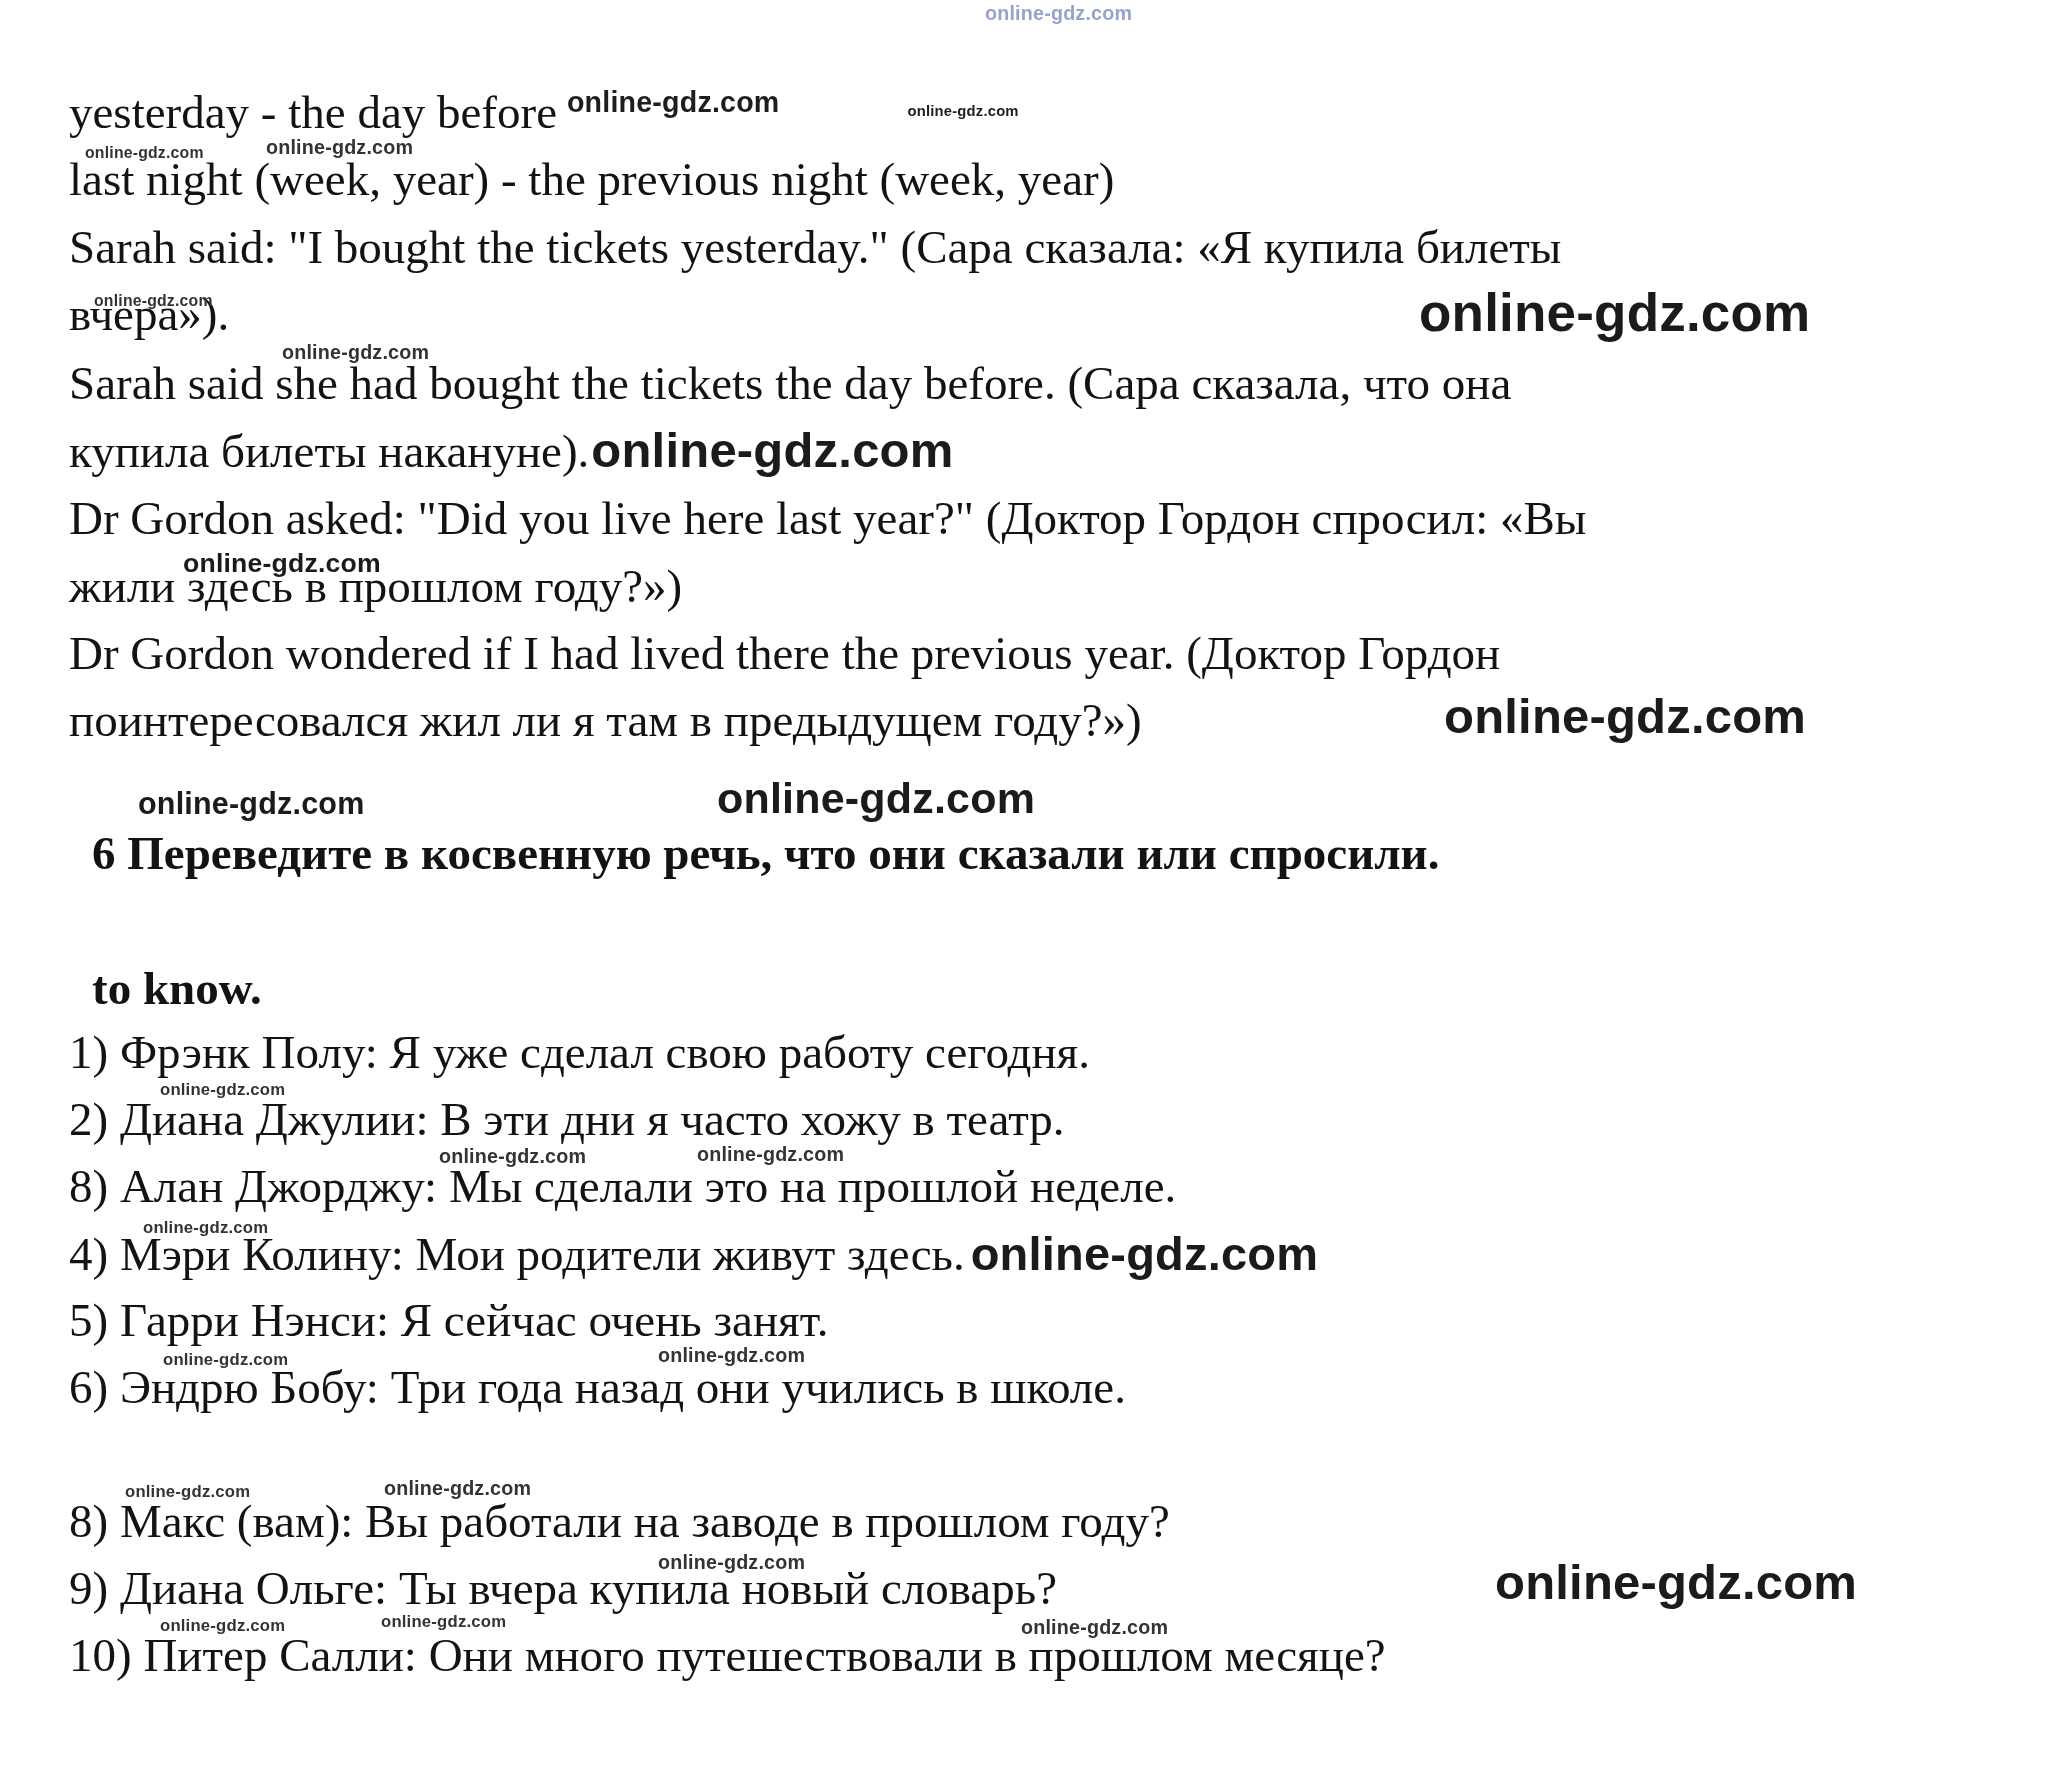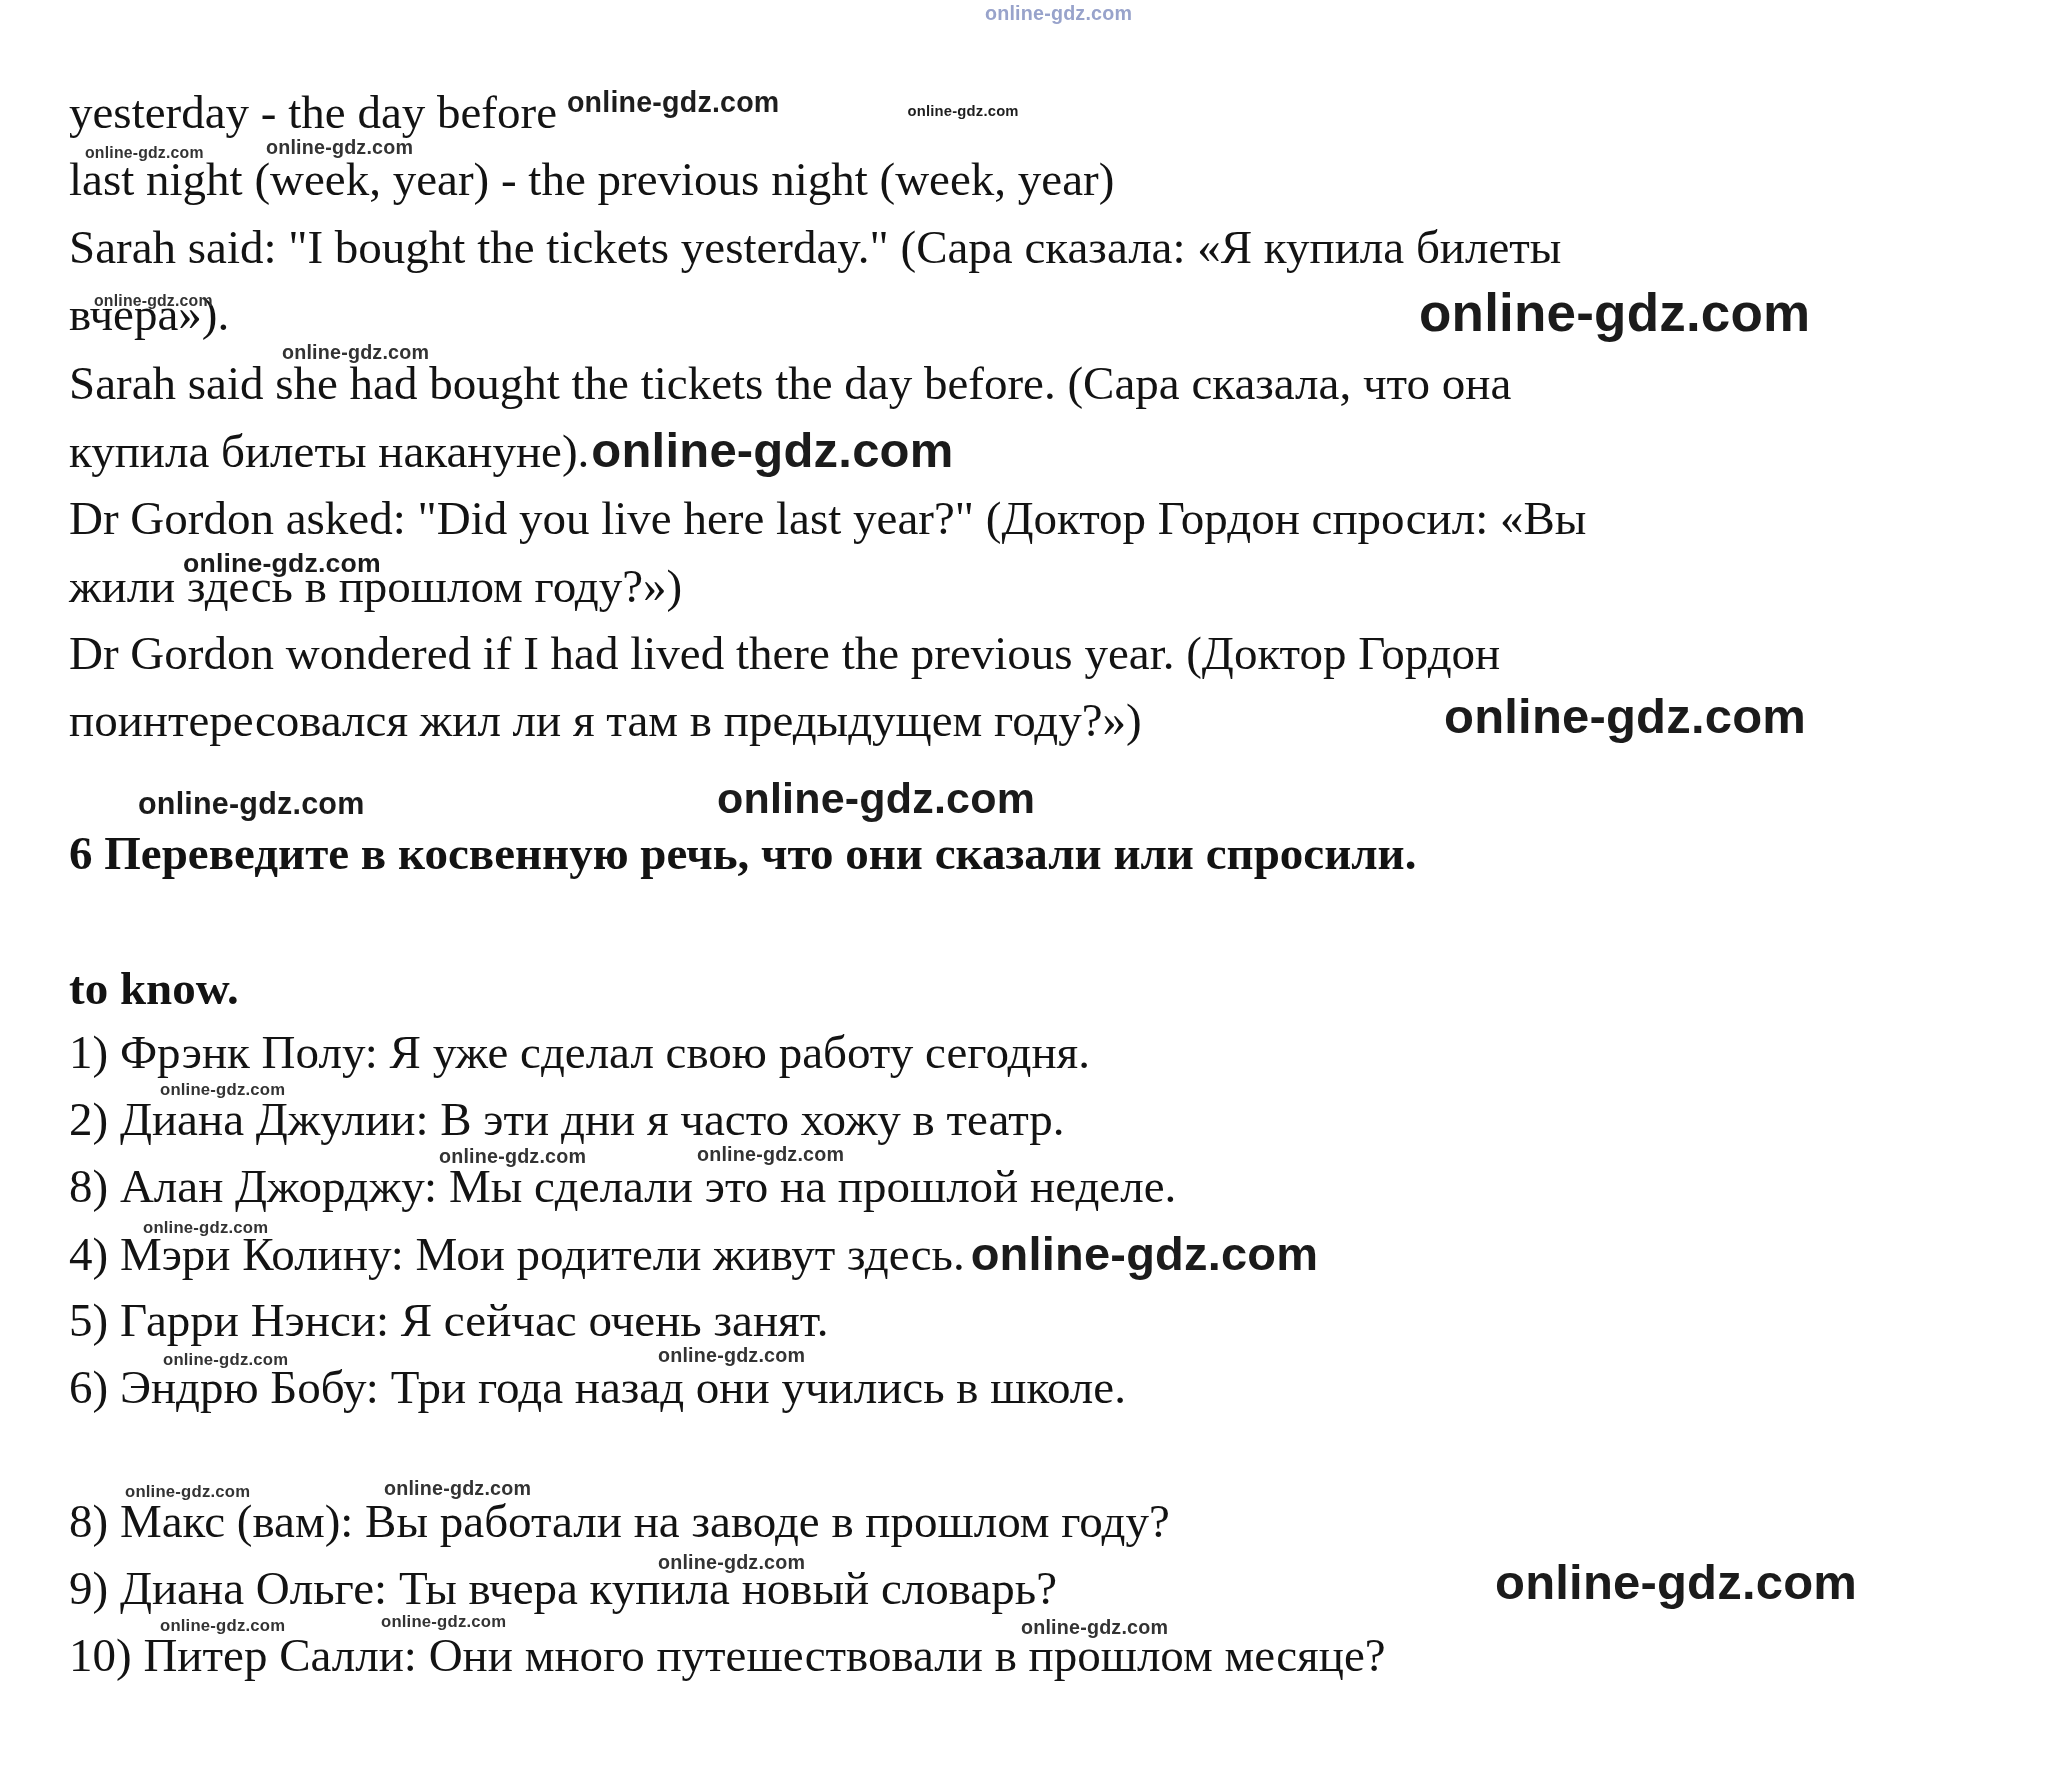--- a/index.html
+++ b/index.html
@@ -14,21 +14,21 @@
     font-size: 47px;
     color: #131313;
     padding-left: 14px;
   }
   .line {
     position: absolute;
     left: 69px;
     line-height: 51px;
     white-space: nowrap;
   }
-  .bold { font-weight: bold; }
+  .bold { font-weight: bold; margin-left: 23px; }
   .wm {
     font-family: "Liberation Sans", sans-serif;
     font-weight: 600;
     color: #1e1e1e;
     letter-spacing: 0.2px;
   }
   .wm-abs {
     position: absolute;
     white-space: nowrap;
   }

